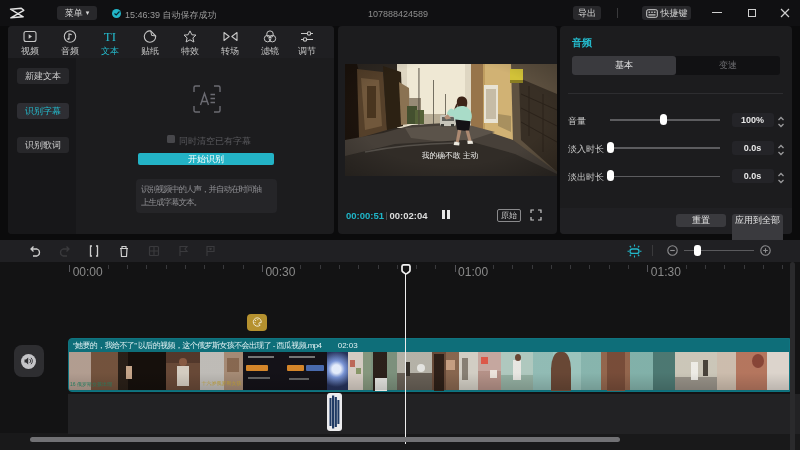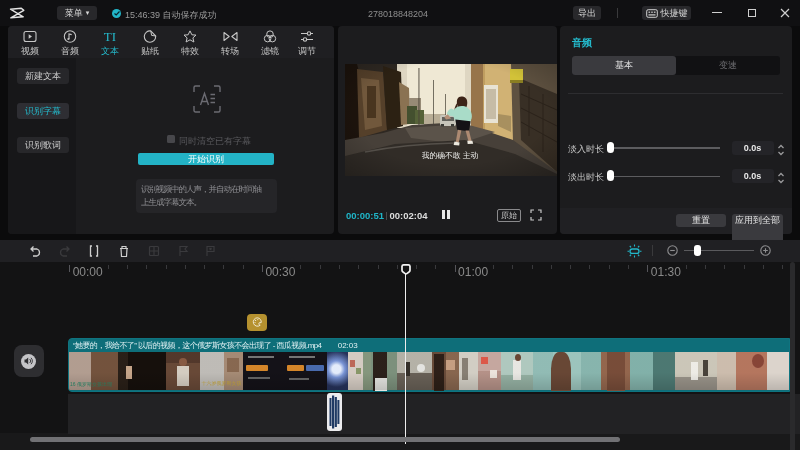--- a/index.html
+++ b/index.html
@@ -43,21 +43,21 @@
   <svg class="abs" style="left:9px;top:7px" width="17" height="12" viewBox="0 0 17 12">
     <path d="M1.5 2.2 L12.3 1.2 L14.8 3.4 L1.8 10.8 L14.2 9.8 L1.5 2.2 Z" stroke="#e4e4e4" stroke-width="1.4" fill="none" stroke-linejoin="round"></path>
   </svg>
   <div class="abs" style="left:27px;top:21px;font-size:10px;font-weight:bold;color:#ececec;margin-top:10px;">剪映</div>
   <div class="abs tb-btn" style="left:57px;top:6px;width:40px;height:14px;">菜单 <span style="font-size:7px;margin-left:3px;">▾</span></div>
   <div class="abs" style="left:112px;top:9px;width:9px;height:9px;border-radius:50%;background:#22b6c9;"></div>
   <svg class="abs" style="left:114px;top:11px" width="6" height="5" viewBox="0 0 6 5">
         <path d="M0.5 2.5 L2.2 4 L5.5 0.5" stroke="#08222a" stroke-width="1.2" fill="none"></path>
       </svg>
   <div class="abs" style="left:125px;top:9px;font-size:9px;color:#9a9a9a;">15:46:39 自动保存成功</div>
-  <div class="abs" style="left:368px;top:9px;font-size:9px;color:#8f8f8f;">278018848204</div>
+  <div class="abs" style="left:368px;top:9px;font-size:9px;color:#8f8f8f;">107888424589</div>
   <div class="abs tb-btn" style="left:573px;top:6px;width:28px;height:14px;">导出</div>
   <div class="abs" style="left:617px;top:8px;width:1px;height:10px;background:#3a3a3c;"></div>
   <div class="abs tb-btn" style="left:642px;top:6px;width:49px;height:14px;">
     <svg width="12" height="9" viewBox="0 0 12 9" style="margin-right:3px;">
           <rect x="0.7" y="0.7" width="10.6" height="7.6" rx="1.5" stroke="#d0d0d0" stroke-width="1" fill="none"></rect>
           <rect x="2.5" y="5.3" width="7" height="1.2" fill="#d0d0d0"></rect>
           <rect x="2.5" y="2.6" width="1.6" height="1.2" fill="#d0d0d0"></rect>
           <rect x="5.2" y="2.6" width="1.6" height="1.2" fill="#d0d0d0"></rect>
           <rect x="7.9" y="2.6" width="1.6" height="1.2" fill="#d0d0d0"></rect>
         </svg>快捷键</div>
@@ -238,20 +238,29 @@
   </svg>
 </div>
 
 <div class="abs panel" id="rightpanel">
   <div class="abs" style="left:12px;top:10px;font-size:10px;font-weight:bold;color:#24b9cb;">音频</div>
   <div class="abs" style="left:12px;top:30px;width:208px;height:19px;background:#111113;border-radius:3px;"></div>
   <div class="abs" style="left:12px;top:30px;width:104px;height:19px;background:#3a3a3e;border-radius:3px;color:#e8e8e8;font-size:9px;text-align:center;line-height:19px;">基本</div>
   <div class="abs" style="left:116px;top:30px;width:104px;height:19px;color:#6e6e72;font-size:9px;text-align:center;line-height:19px;">变速</div>
   <div class="abs" style="left:8px;top:66.5px;width:215px;height:1px;background:#2d2d30;"></div>
 
+  <div class="slider-row" style="top:86.5px;">
+    <div class="slider-label">音量</div>
+    <div class="slider-track" style="left:41.5px;width:110px;"></div>
+    <div class="slider-handle" style="left:91.5px;"></div>
+    <div class="value-box">100%</div>
+    <div class="stepper"><svg width="10" height="12" viewBox="0 0 10 12">
+            <path d="M2.5 4 L5 1.5 L7.5 4 M2.5 8 L5 10.5 L7.5 8" stroke="#9a9a9c" stroke-width="1.3" fill="none"></path>
+          </svg></div>
+  </div>
   <div class="slider-row" style="top:114.5px;">
     <div class="slider-label">淡入时长</div>
     <div class="slider-track" style="left:41.5px;width:110px;"></div>
     <div class="slider-handle" style="left:38.5px;"></div>
     <div class="value-box">0.0s</div>
     <div class="stepper"><svg width="10" height="12" viewBox="0 0 10 12">
             <path d="M2.5 4 L5 1.5 L7.5 4 M2.5 8 L5 10.5 L7.5 8" stroke="#9a9a9c" stroke-width="1.3" fill="none"></path>
           </svg></div>
   </div>
   <div class="slider-row" style="top:143px;">

